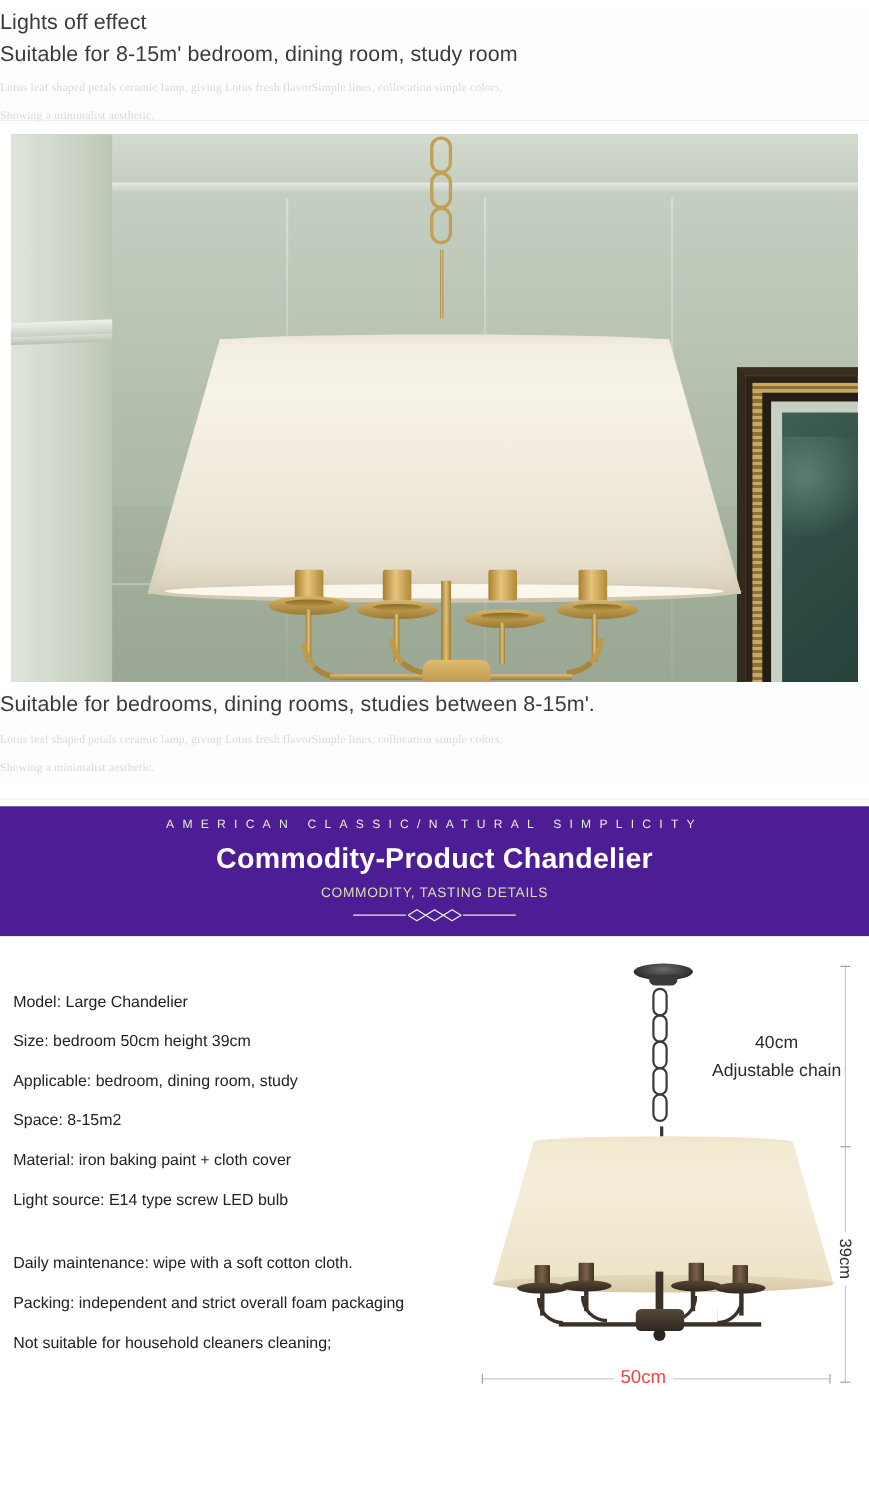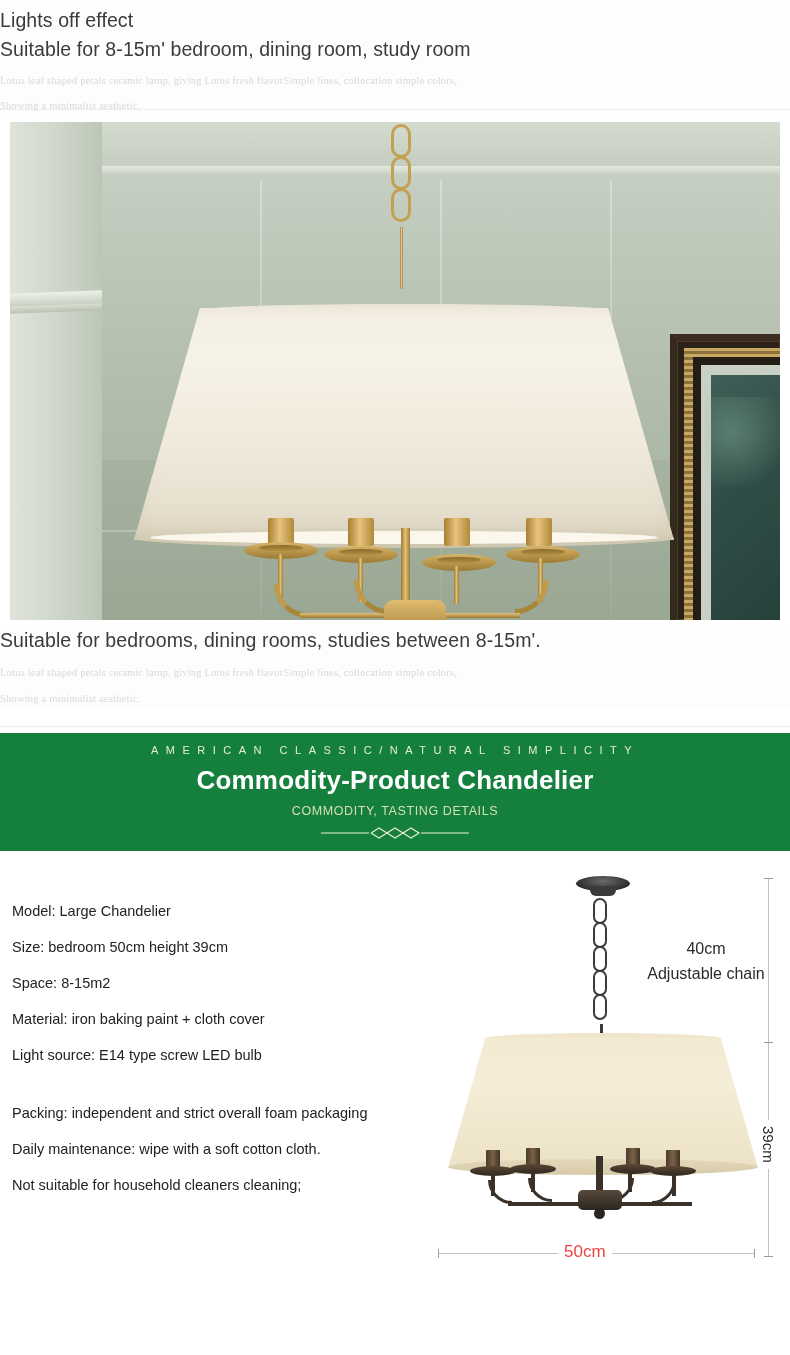--- a/index.html
+++ b/index.html
@@ -335,42 +335,43 @@
     </div>
   </div>
 
   <div class="caption-block" id="bottom-caption">
     <div class="caption-main">Suitable for bedrooms, dining rooms, studies between 8-15m'.</div>
     <div class="caption-sub">Lotus leaf shaped petals ceramic lamp, giving Lotus fresh flavorSimple lines, collocation simple colors,</div>
     <div class="caption-sub">Showing a minimalist aesthetic.</div>
   </div>
   <div class="thin-rule" id="rule-bottom"></div>
 
-  <div class="banner" style="background: #15803d;">
+  <div class="banner" style="background: #4c1d95;">
     <div class="banner-kicker">AMERICAN CLASSIC/NATURAL SIMPLICITY</div>
     <div class="banner-title">Commodity-Product Chandelier</div>
     <div class="banner-sub">COMMODITY, TASTING DETAILS</div>
     <div class="banner-orn">
       <svg width="148" height="12" viewBox="0 0 148 12">
         <line x1="0" y1="6" x2="48" y2="6" stroke="#e9edd4" stroke-width="1.2"></line>
         <line x1="100" y1="6" x2="148" y2="6" stroke="#e9edd4" stroke-width="1.2"></line>
         <polyline points="50,6 58,1 66,6 74,1 82,6 90,1 98,6 90,11 82,6 74,11 66,6 58,11 50,6" fill="none" stroke="#e9edd4" stroke-width="1.2"></polyline>
       </svg>
     </div>
   </div>
 
   <div class="specs">
     <div class="spec-line">Model: Large Chandelier</div>
     <div class="spec-line">Size: bedroom 50cm height 39cm</div>
+    <div class="spec-line">Applicable: bedroom, dining room, study</div>
     <div class="spec-line">Space: 8-15m2</div>
     <div class="spec-line">Material: iron baking paint + cloth cover</div>
     <div class="spec-line">Light source: E14 type screw LED bulb</div>
     <div class="spec-gap"></div>
+    <div class="spec-line">Daily maintenance: wipe with a soft cotton cloth.</div>
     <div class="spec-line">Packing: independent and strict overall foam packaging</div>
-    <div class="spec-line">Daily maintenance: wipe with a soft cotton cloth.</div>
     <div class="spec-line">Not suitable for household cleaners cleaning;</div>
   </div>
 
   <div class="diagram">
 
     <div class="d-ceilmount"></div>
     <div class="d-ceilmount2"></div>
     <div class="d-chain-link" style="top:30px;"></div>
     <div class="d-chain-link" style="top:54px;"></div>
     <div class="d-chain-link" style="top:78px;"></div>

